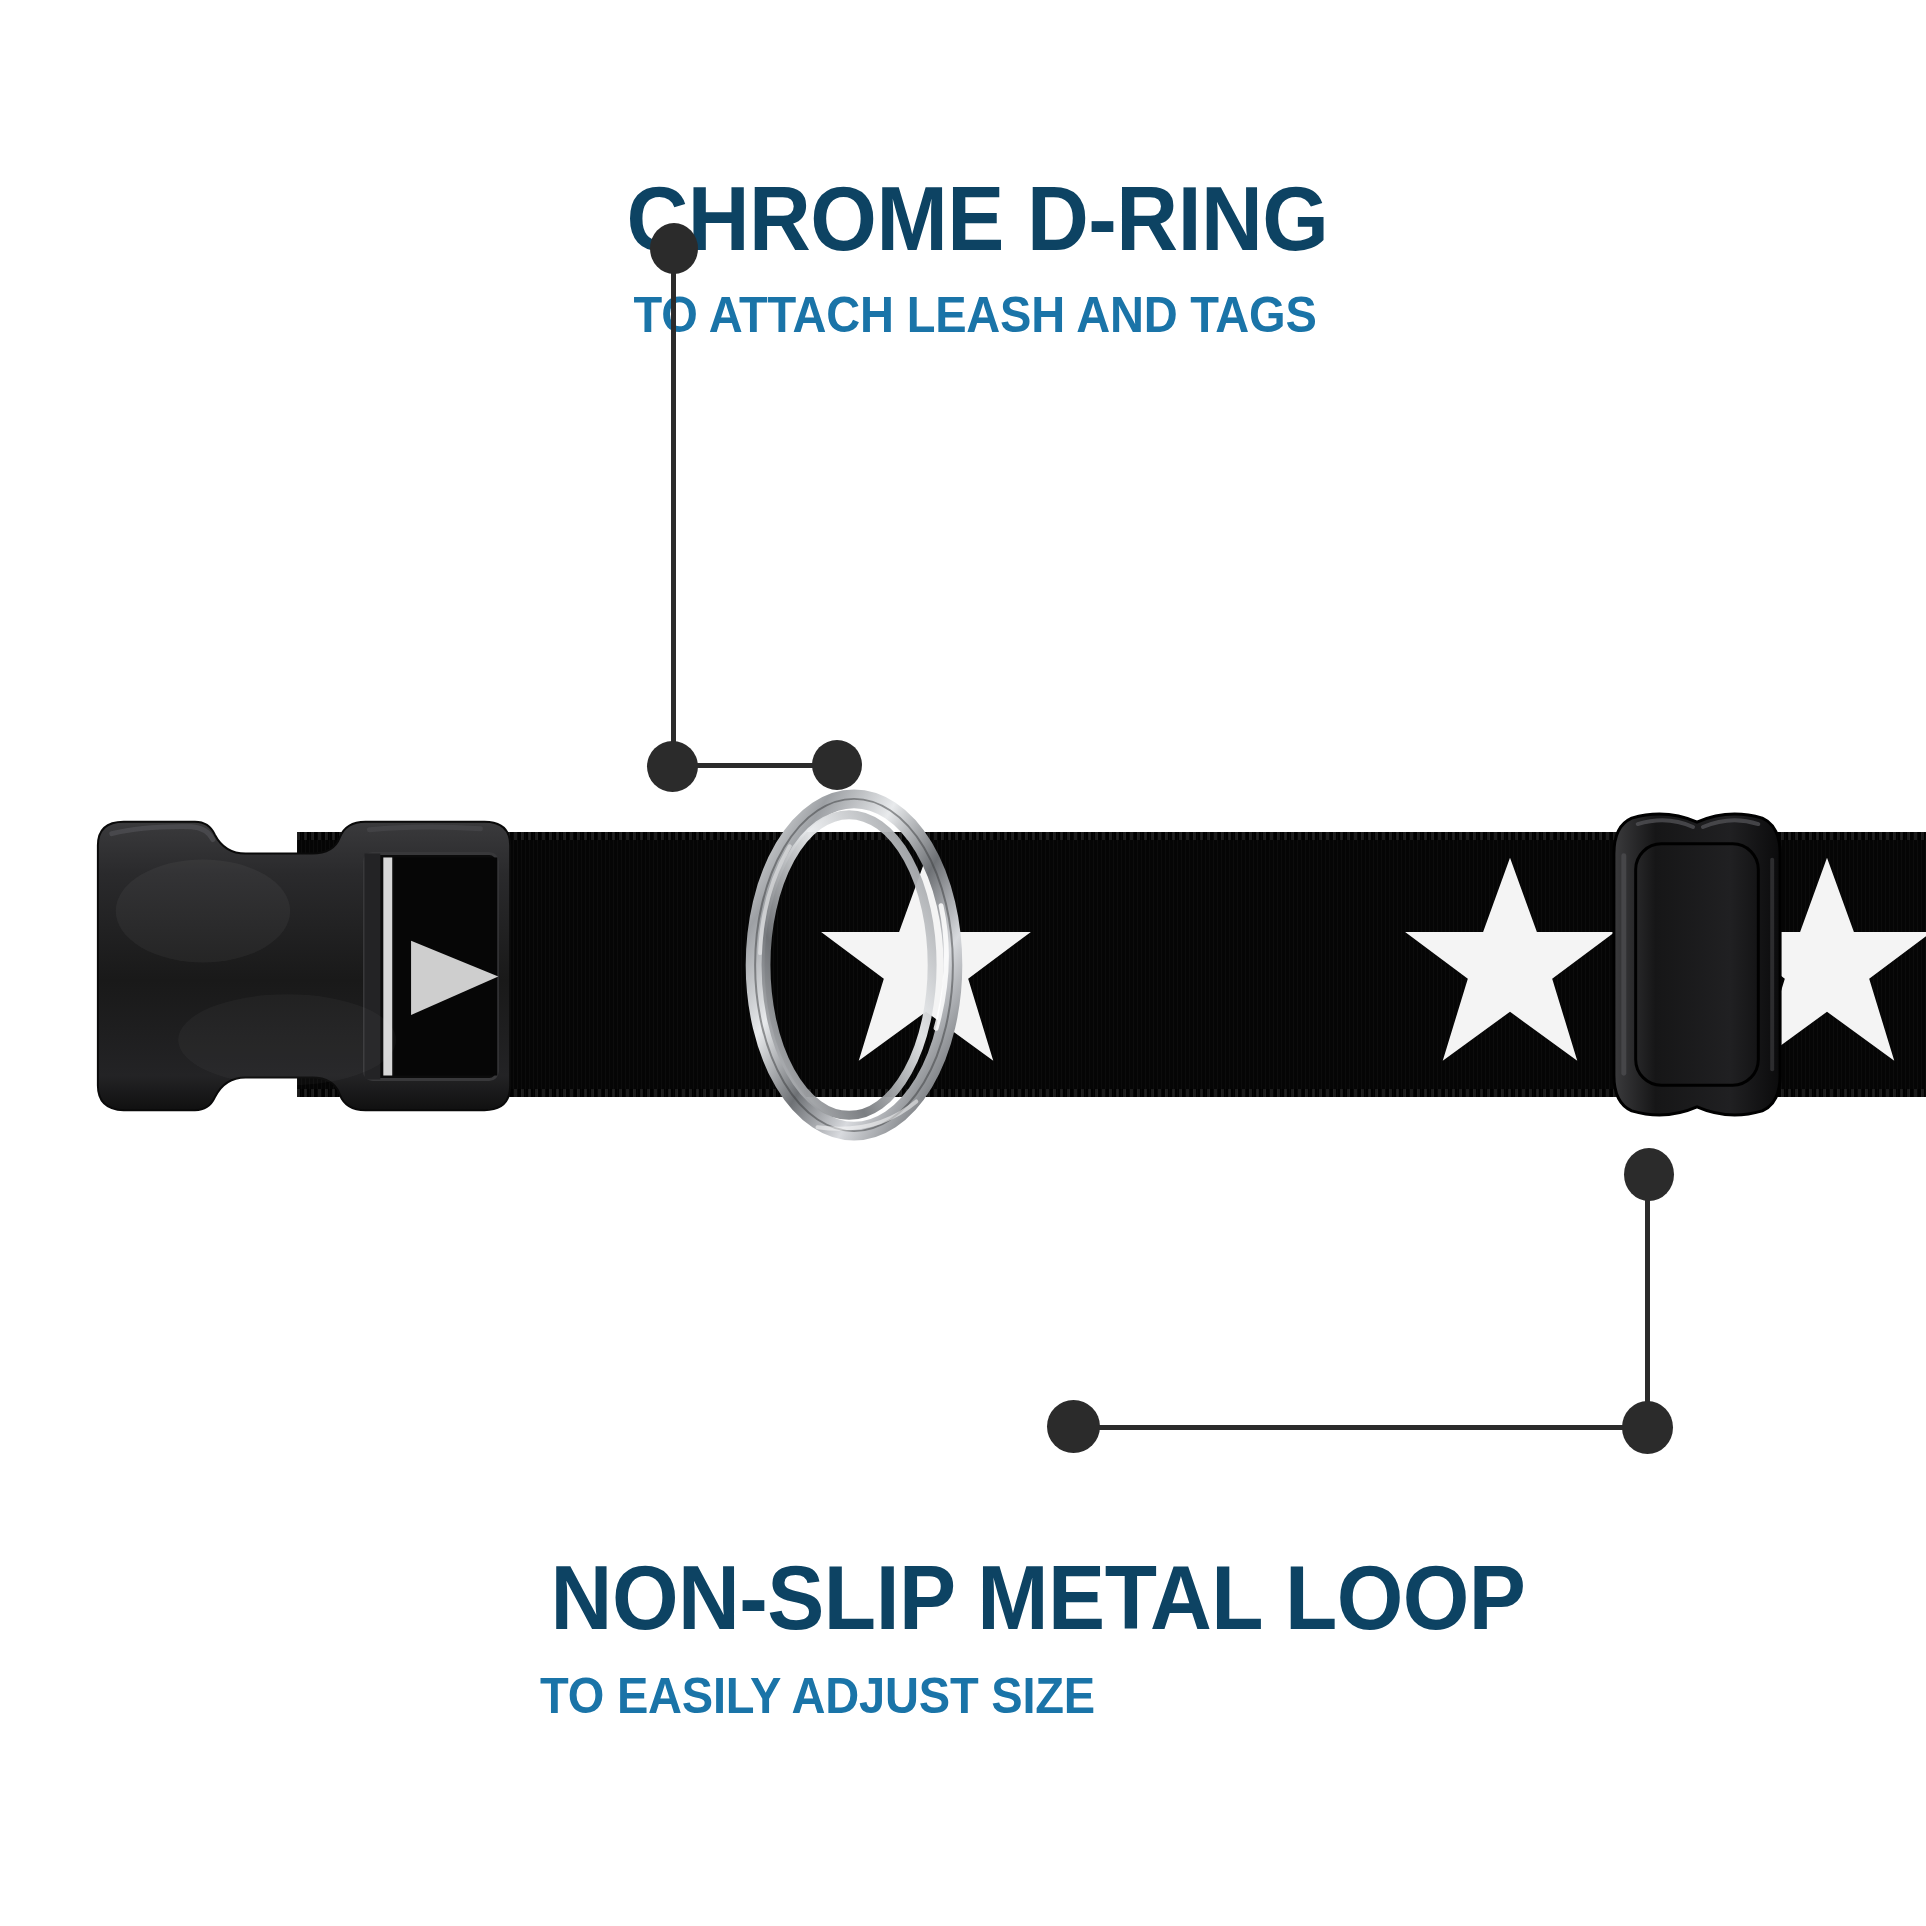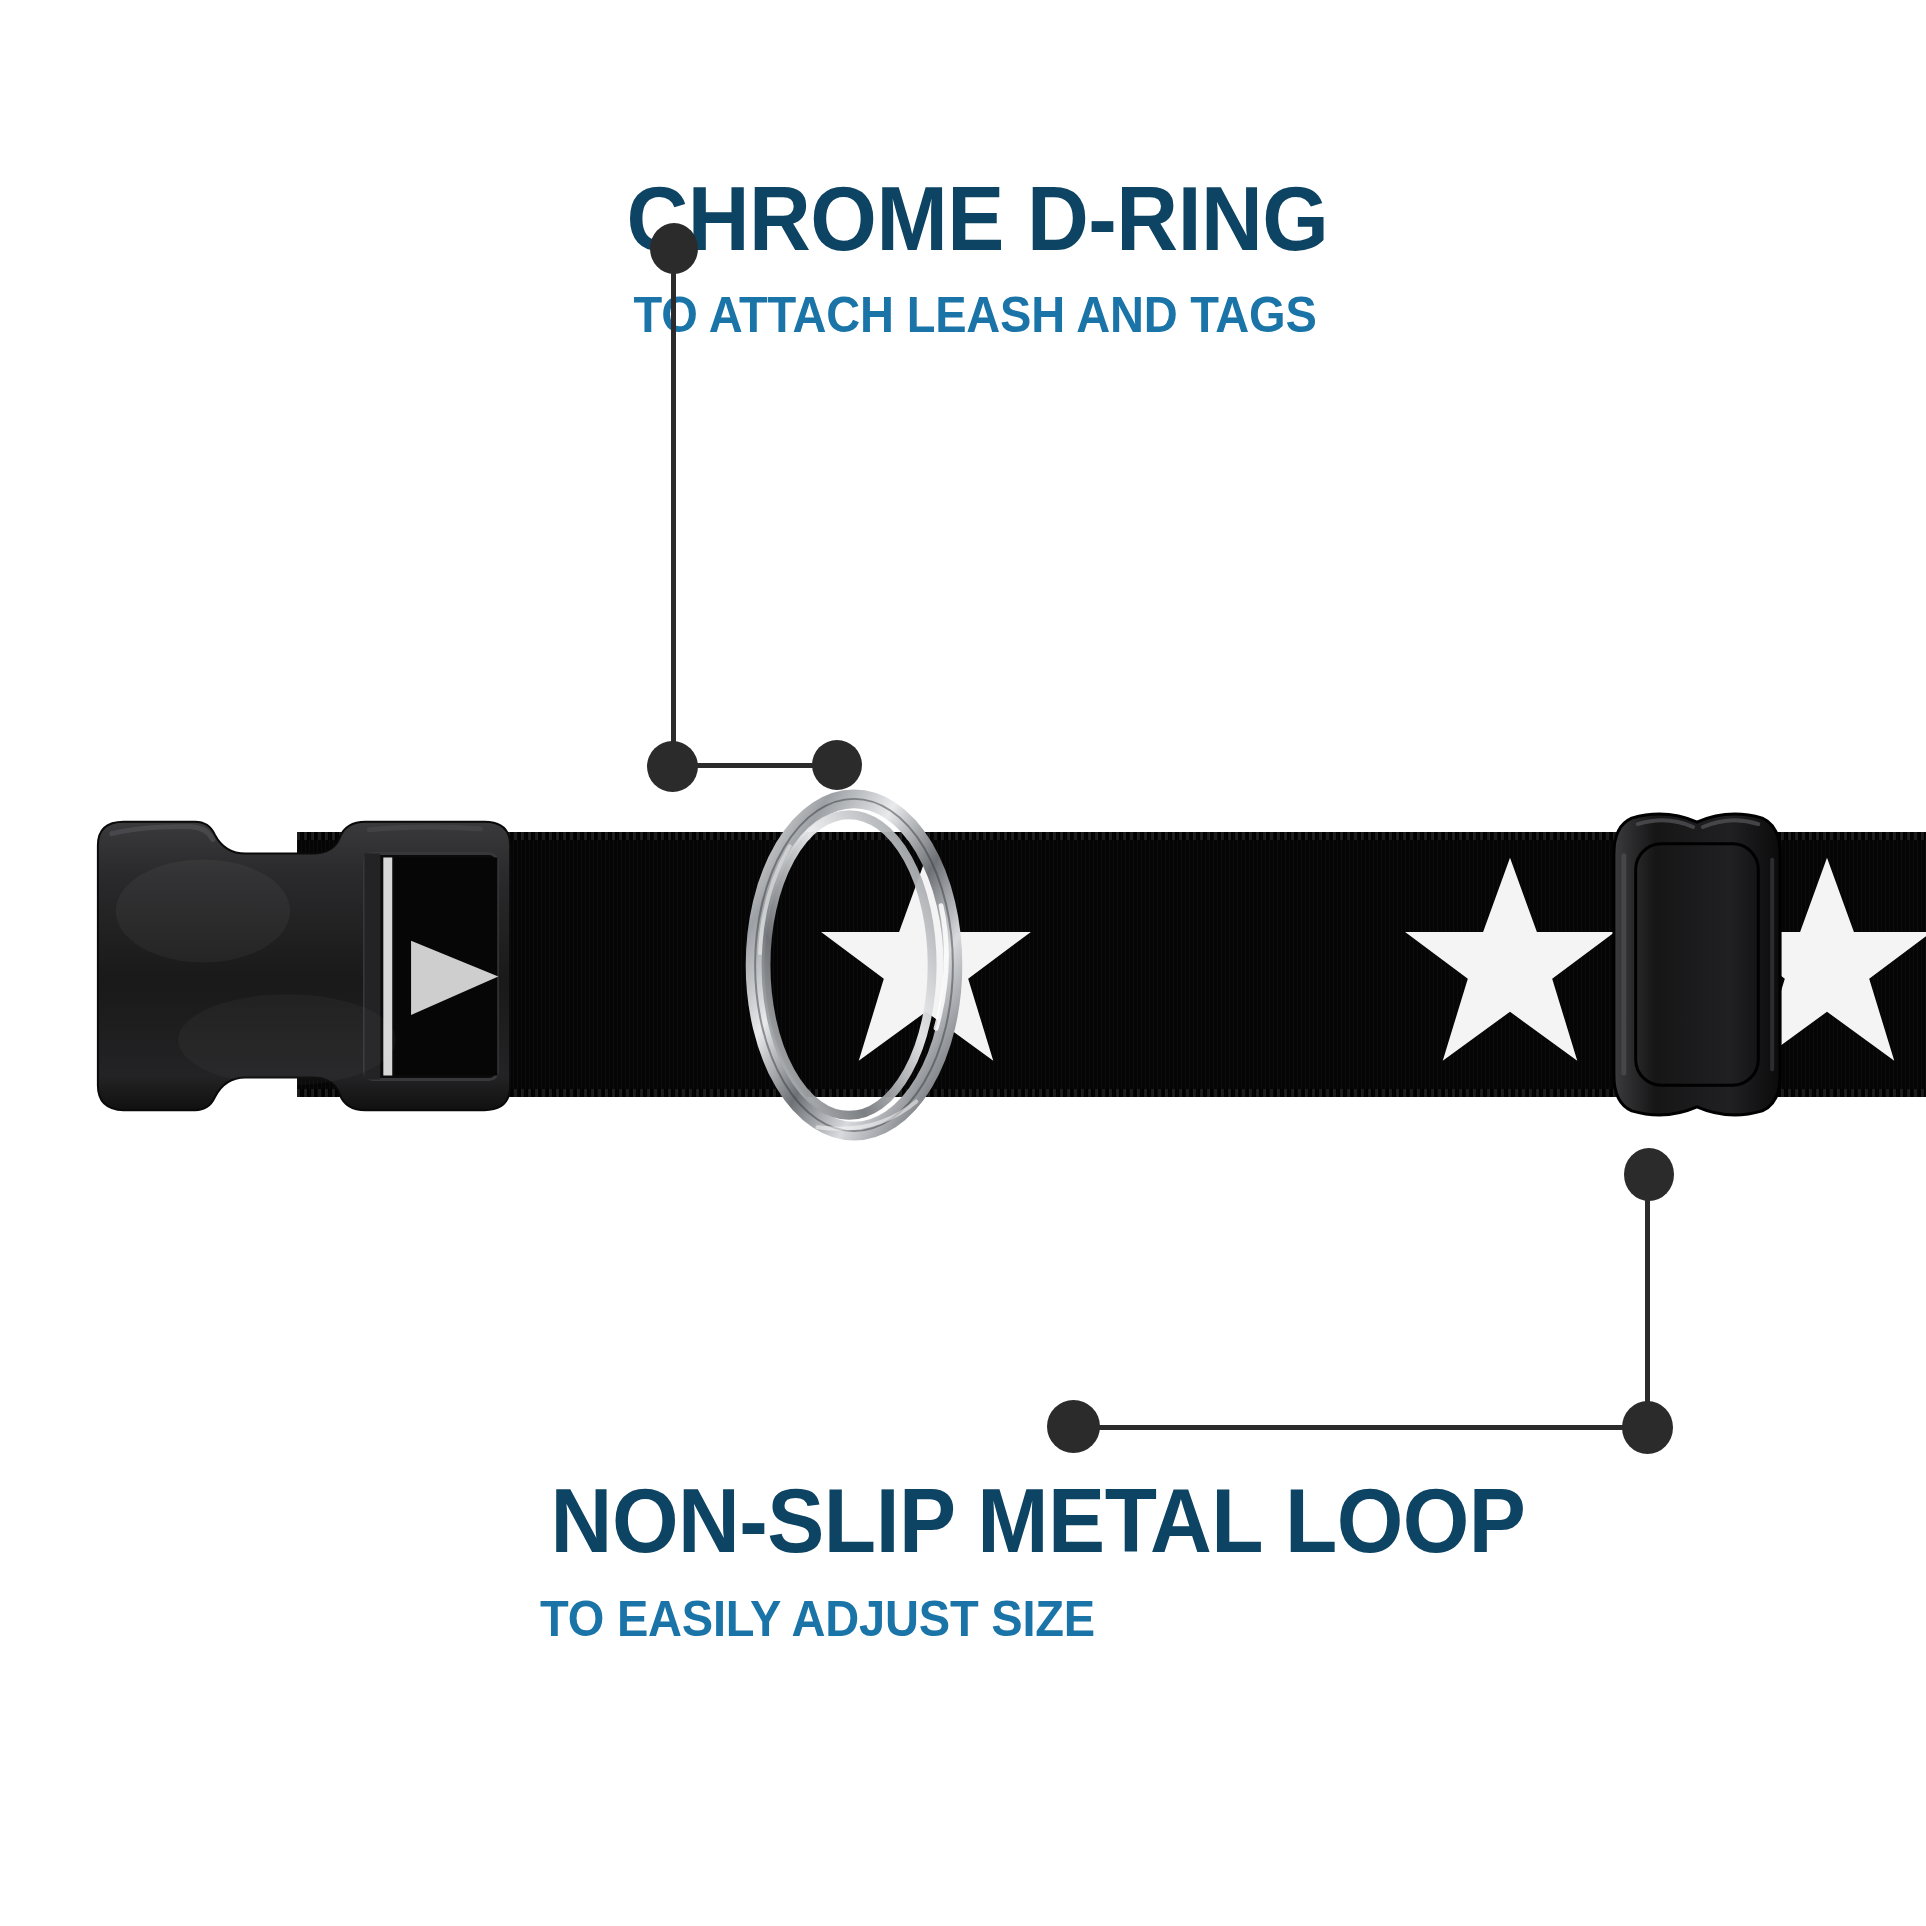--- a/index.html
+++ b/index.html
@@ -41,21 +41,21 @@
     line-height: 1;
     transform: scaleX(0.94);
   }
 
   
   #top-callout-text { left: 0; top: 173px; width: 1927px; text-align: center; }
   #top-callout-text .headline { font-size: 91px; transform-origin: 62% 50%; }
   #top-callout-text .subhead  { font-size: 50px; margin-top: 26px; transform-origin: 60% 50%; }
 
   
-  #bottom-callout-text { left: 0; top: 1475px; width: 1927px; }
+  #bottom-callout-text { left: 0; top: 1552px; width: 1927px; }
   #bottom-callout-text .headline {
     font-size: 91px; text-align: center; margin-left: 149px; transform-origin: 50% 50%;
   }
   #bottom-callout-text .subhead {
     font-size: 50px; margin-top: 28px; margin-left: 540px; transform-origin: 0% 50%;
   }
 
   
   .lead-line {
     position: absolute;

